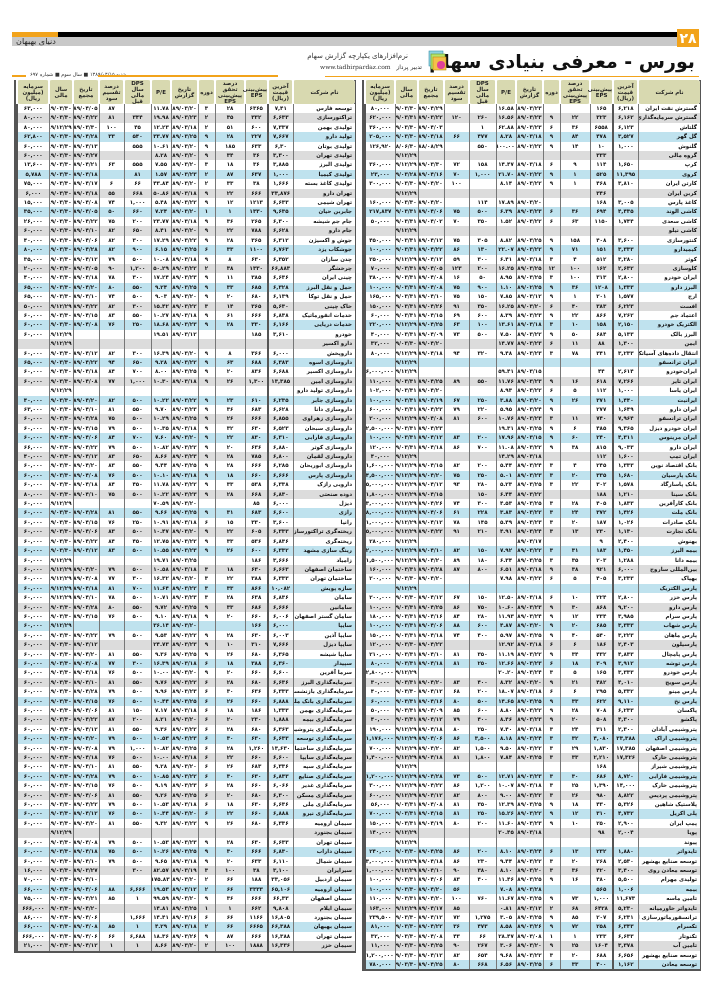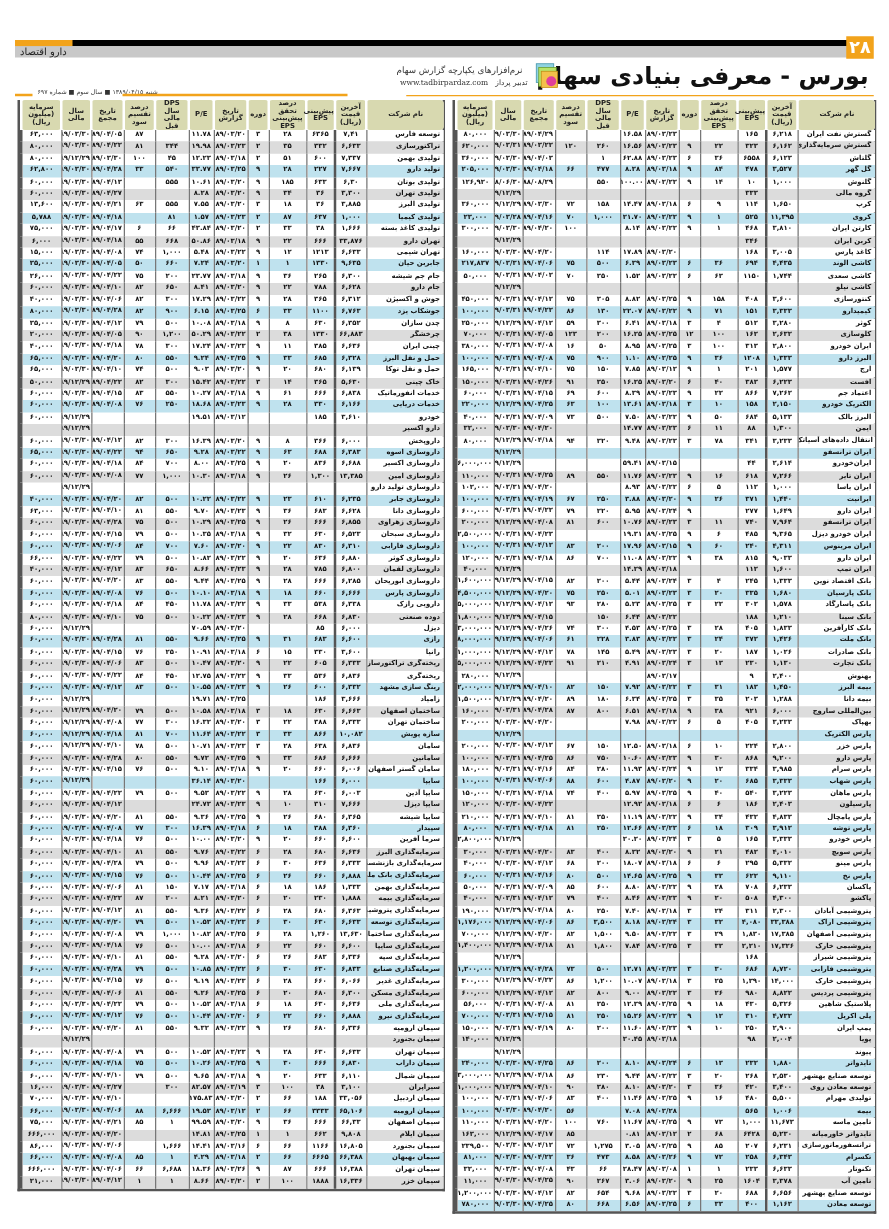--- a/index.html
+++ b/index.html
@@ -9,42 +9,42 @@
   .graybar{position:absolute;left:12px;top:37px;width:686px;height:9px;background:#c8c8c8;}
   .pagenum{position:absolute;right:12px;top:29px;width:22px;height:18px;background:#f2a31b;color:#fff;font-weight:bold;font-size:14px;line-height:18px;text-align:center;font-family:"DejaVu Sans",sans-serif;}
   .logo-left{position:absolute;left:16px;top:37px;font-size:8px;line-height:9px;color:#222;}
   .title{position:absolute;right:16px;top:50px;font-size:19px;font-weight:bold;color:#111;direction:rtl;font-family:"DejaVu Sans",sans-serif;}
   .orange-line-r{position:absolute;left:325px;right:12px;top:76px;height:1px;background:#f2a31b;}
   .orange-line-l{position:absolute;left:98px;width:180px;top:75px;height:2px;background:#f2a31b;}
   .orange-dash{position:absolute;left:12px;width:14px;top:75px;height:2px;background:#f2a31b;}
   .issue{position:absolute;left:30px;top:71px;font-size:5px;color:#333;direction:rtl;}
   .ad{position:absolute;left:228px;top:48px;width:220px;height:28px;direction:rtl;}
   .ad-icon{position:absolute;right:0;top:2px;width:20px;height:22px;}
-  .ad-line1{position:absolute;right:30px;top:4px;font-size:7px;color:#333;white-space:nowrap;}
+  .ad-line1{position:absolute;right:40px;top:4px;font-size:7px;color:#333;white-space:nowrap;}
   .ad-line2{position:absolute;right:26px;top:15px;font-size:6px;color:#333;white-space:nowrap;}
   .ad-url{font-family:"DejaVu Serif",serif;direction:ltr;unicode-bidi:embed;}
   .table-wrap{position:absolute;top:80px;border:2px solid #555;border-top:none;background:#fff;}
   table{border-collapse:collapse;direction:rtl;table-layout:fixed;width:100%;}
   thead th{background:#d8d9b0;font-size:5.5px;font-weight:bold;color:#222;height:20px;padding:0;border-left:2px solid #fff;border-radius:3px;line-height:6px;vertical-align:middle;text-align:center;}
   thead tr{background:#fff;}
   tbody td{font-size:5.5px;height:9.4px;padding:0 1px;line-height:9.4px;text-align:center;color:#111;border-left:1px solid #777;white-space:nowrap;overflow:hidden;font-weight:bold;}
   tbody td.name{text-align:right;padding-right:3px;}
   tbody tr.w td{background:#fff;}
   tbody tr.g td{background:#dcdcdc;}
   tbody tr.b td{background:#bfe2ee;}
   td.sep{border-left:2px solid #555;}
 </style>
 </head>
 <body>
 
 <div class="topbar"></div>
 <div class="topbar-orange"></div>
 <div class="graybar"></div>
 <div class="pagenum">۲۸</div>
-<div class="logo-left">دارو اقتصاد</div>
+<div class="logo-left">دنیای بهبهان</div>
 <div class="title">بورس - معرفی بنیادی سهام</div>
 
 <div class="ad">
   <svg class="ad-icon" viewBox="0 0 20 22">
     <rect x="1" y="1" width="14" height="15" fill="#8fd3e0" stroke="#3a8fa8" stroke-width="0.6"></rect>
     <rect x="3" y="4" width="14" height="15" fill="#b7e46a" stroke="#6a9a2a" stroke-width="0.6"></rect>
     <rect x="5" y="7" width="13" height="13" fill="#f4c04a" stroke="#c08a10" stroke-width="0.6"></rect>
     <circle cx="13" cy="15" r="4" fill="#e0409a"></circle>
   </svg>
   <div class="ad-line1">نرم‌افزارهای یکپارچه گزارش سهام</div>

